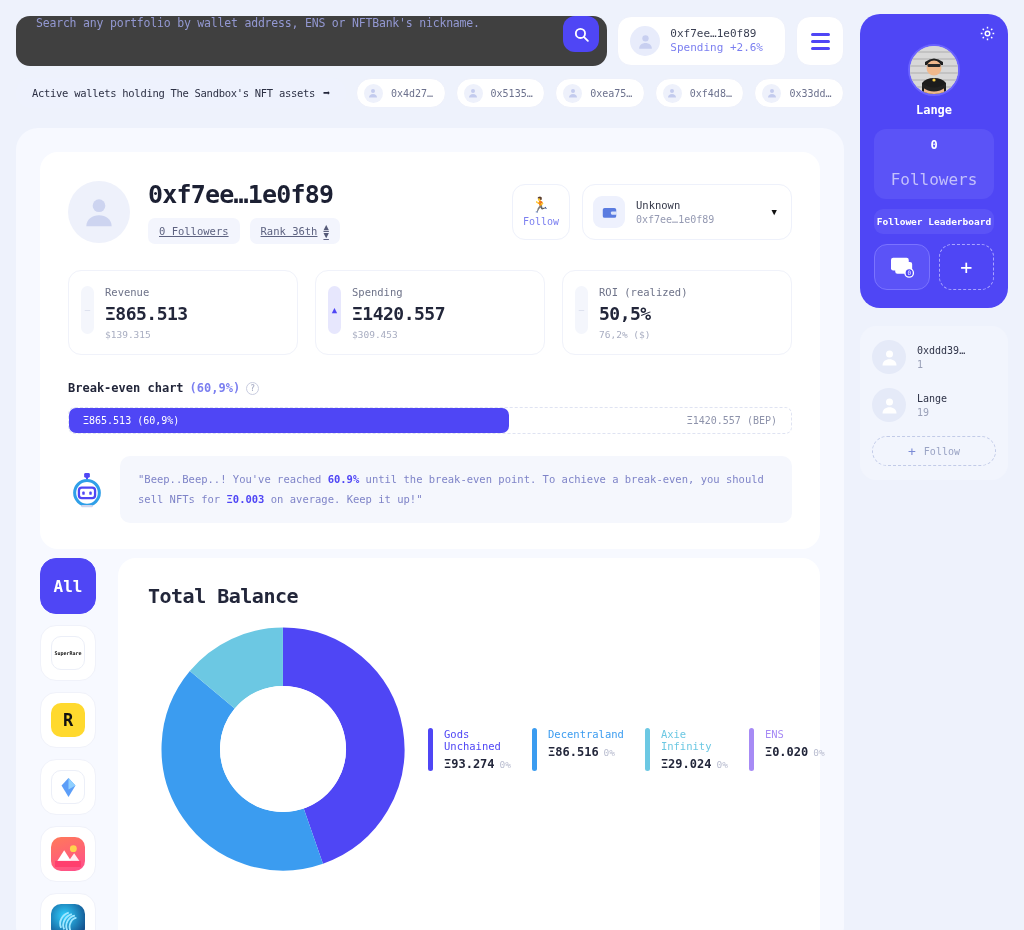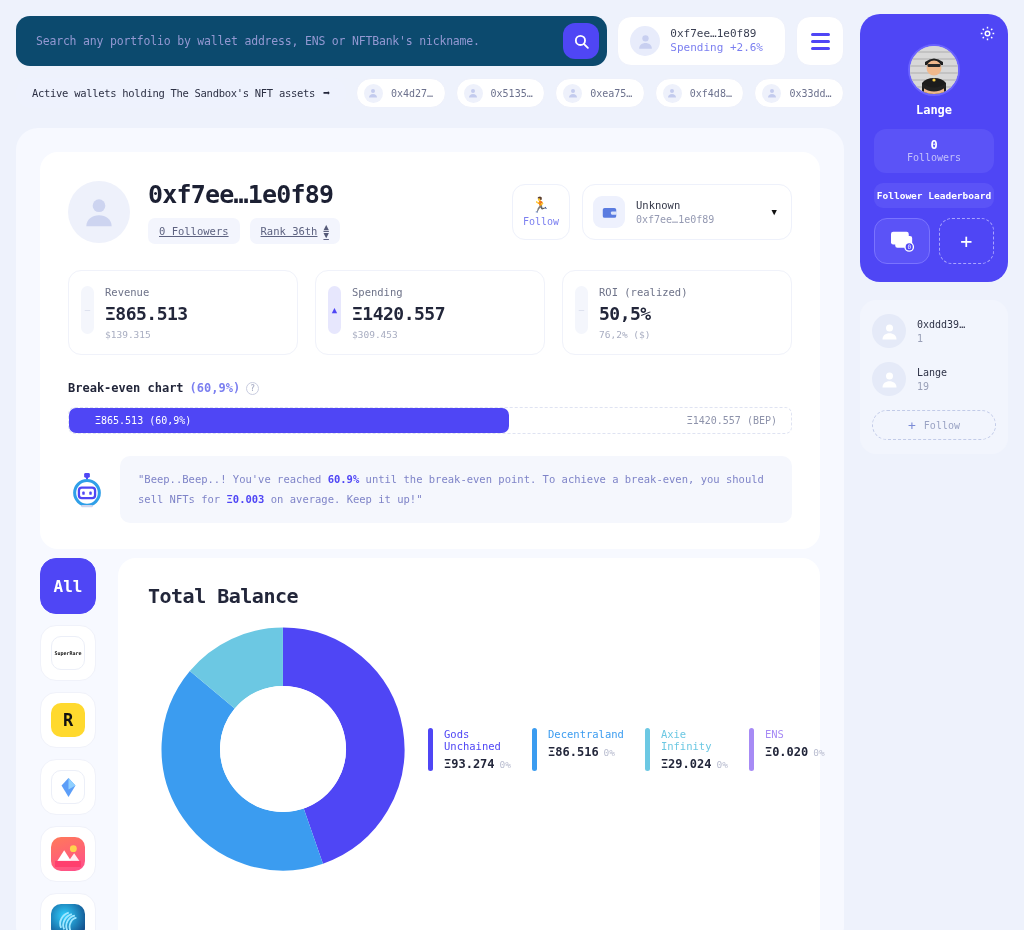--- a/index.html
+++ b/index.html
@@ -10,22 +10,22 @@
     overflow: hidden;
   }
   .page { position: relative; width: 1024px; height: 930px; display: flex; }
 
   
   .main-col { width: 860px; flex: 0 0 860px; position: relative; }
 
   
   .topbar { display: flex; align-items: center; gap: 10px; padding: 16px 16px 0 16px; }
   .search-box {
-    flex: 1 1 auto; height: 50px; background: #0c4a6e; border-radius: 14px;
-    display: flex; align-items: center; padding: 0 8px 0 20px; position: relative;
+    flex: 1 1 auto; height: 50px; background: #404040; border-radius: 14px;
+    display: flex; align-items: flex-start; padding: 0 8px 0 20px; position: relative;
   }
   .search-input {
     flex: 1; border: none; background: transparent; outline: none;
     font-family: inherit; font-size: 11.5px; color: #8b90c9; letter-spacing: -0.2px;
   }
   .search-input::placeholder { color: #9398d2; }
   .search-btn {
     width: 36px; height: 36px; border-radius: 12px; background: #4f46f5;
     display: flex; align-items: center; justify-content: center; border: none; cursor: pointer;
     flex: 0 0 36px;
@@ -140,21 +140,21 @@
   .be-help {
     width: 13px; height: 13px; border-radius: 50%; border: 1px solid #c9cde0; color: #b0b5cb;
     font-size: 8px; display: flex; align-items: center; justify-content: center; cursor: pointer;
   }
   .be-track {
     margin-top: 12px; height: 27px; border: 1px dashed #dfe3f2; border-radius: 7px;
     position: relative; display: flex; align-items: center; background: #fff;
   }
   .be-fill {
     position: absolute; left: 0; top: 0; bottom: 0; background: #4f46f5; border-radius: 7px;
-    display: flex; align-items: center; padding-left: 26px;
+    display: flex; align-items: center; padding-left: 14px;
   }
   .be-fill span { font-size: 10px; color: #fff; }
   .be-bep { position: absolute; right: 14px; font-size: 10px; color: #8e93ab; }
 
   
   .tip-row { display: flex; align-items: center; gap: 14px; margin-top: 22px; }
   .robot { width: 38px; height: 38px; flex: 0 0 38px; }
   .tip {
     flex: 1; background: #f5f7fd; border-radius: 10px; padding: 14px 18px;
     font-size: 10.5px; line-height: 1.85; color: #7f84c8;
@@ -193,21 +193,21 @@
   .side-av {
     width: 52px; height: 52px; border-radius: 50%; margin-top: 16px; overflow: hidden;
     border: 2px solid #6a62ff; background: #cfcfcf; position: relative;
   }
   .side-name { margin-top: 7px; font-size: 12px; font-weight: bold; color: #fff; }
   .fol-box {
     margin-top: 12px; width: 100%; background: #5b53f7; border-radius: 12px; padding: 9px 0 10px 0;
     text-align: center;
   }
   .fol-n { font-size: 12px; font-weight: bold; color: #fff; }
-  .fol-l { font-size: 10px; color: #c3c0fb; margin-top: 0; }
+  .fol-l { font-size: 16px; color: #c3c0fb; margin-top: 18px; }
   .lead-btn {
     margin-top: 10px; width: 100%; background: #5b53f7; border-radius: 9px; padding: 7px 0;
     text-align: center; font-size: 9.5px; font-weight: bold; color: #fff; cursor: pointer;
   }
   .side-actions { margin-top: 10px; width: 100%; display: flex; gap: 9px; }
   .act-btn {
     flex: 1; height: 46px; border-radius: 13px; background: #5b53f7; border: 1px solid #7a73ff;
     display: flex; align-items: center; justify-content: center; cursor: pointer;
   }
   .act-btn.dashed { background: transparent; border: 1.5px dashed #a9a4ff; }

